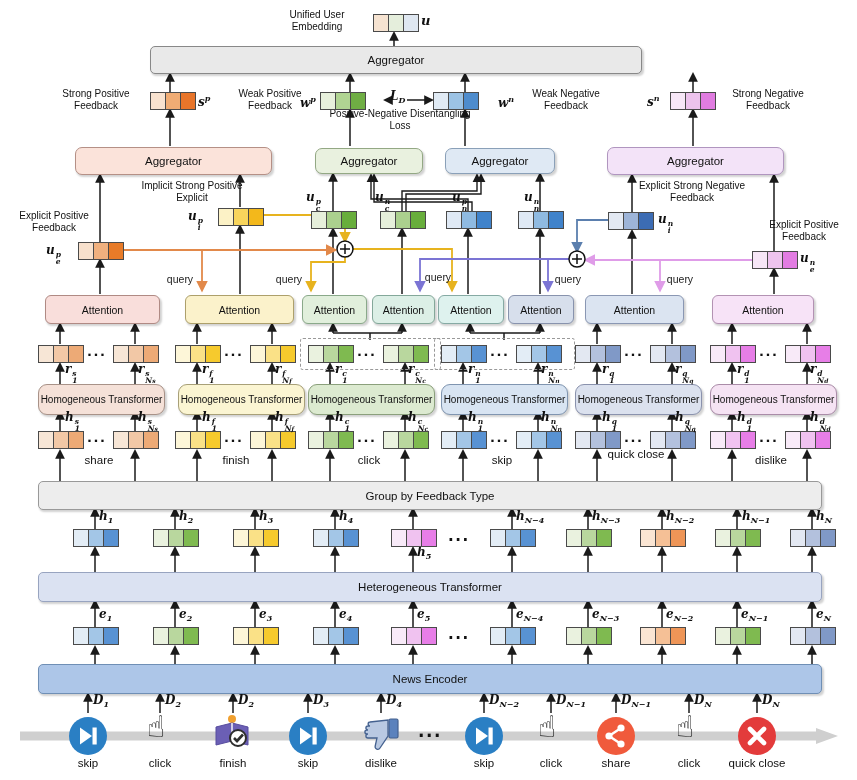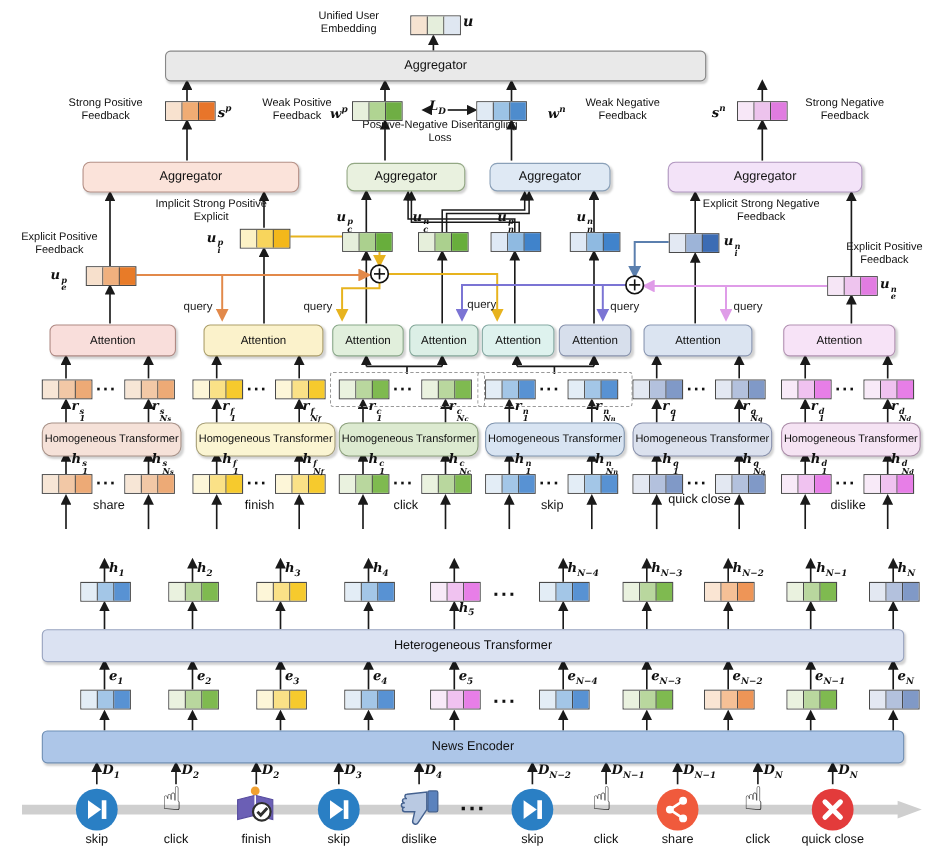--- a/index.html
+++ b/index.html
@@ -237,20 +237,21 @@
   <div class="dash" style="left:300px;top:338px;width:139px;height:30px"></div>
   <div class="dash" style="left:434px;top:338px;width:139px;height:30px"></div>
 
   <div class="bx homog" style="left:38px;top:384px;width:125px;height:29px;background:#f5e1d8;border-color:#a89288">Homogeneous Transformer</div>
   <div class="bx homog" style="left:178px;top:384px;width:125px;height:29px;background:#fbf5d2;border-color:#a8a078">Homogeneous Transformer</div>
   <div class="bx homog" style="left:308px;top:384px;width:125px;height:29px;background:#dcead0;border-color:#8ba07c">Homogeneous Transformer</div>
   <div class="bx homog" style="left:441px;top:384px;width:125px;height:29px;background:#d8e4f2;border-color:#8095b0">Homogeneous Transformer</div>
   <div class="bx homog" style="left:575px;top:384px;width:125px;height:29px;background:#dbe1ee;border-color:#8a92ad">Homogeneous Transformer</div>
   <div class="bx homog" style="left:710px;top:384px;width:125px;height:29px;background:#f5e3f3;border-color:#aa8ca8">Homogeneous Transformer</div>
 
+  <div class="bx bar" style="left:38px;top:481px;width:782px;height:27px;background:#ededed;border-color:#999">Group by Feedback Type</div>
   <div class="bx bar" style="left:38px;top:572px;width:782px;height:28px;background:#dbe2f2;border-color:#98a4c0">Heterogeneous Transformer</div>
   <div class="bx bar" style="left:38px;top:664px;width:782px;height:28px;background:#adc6e8;border-color:#6f8fb5">News Encoder</div>
 <div class="vec" style="left: 373px; top: 14px;">
       <span style="background: rgb(246, 227, 209);"></span>
       <span style="background: rgb(229, 238, 220);"></span>
       <span style="background: rgb(223, 231, 241);"></span>
     </div>
     <div class="sym" style="left: 421px; top: 15px; font-size: 13px;">u</div>
     <div class="vec" style="left: 150px; top: 92px;">
       <span style="background: rgb(248, 226, 207);"></span>

